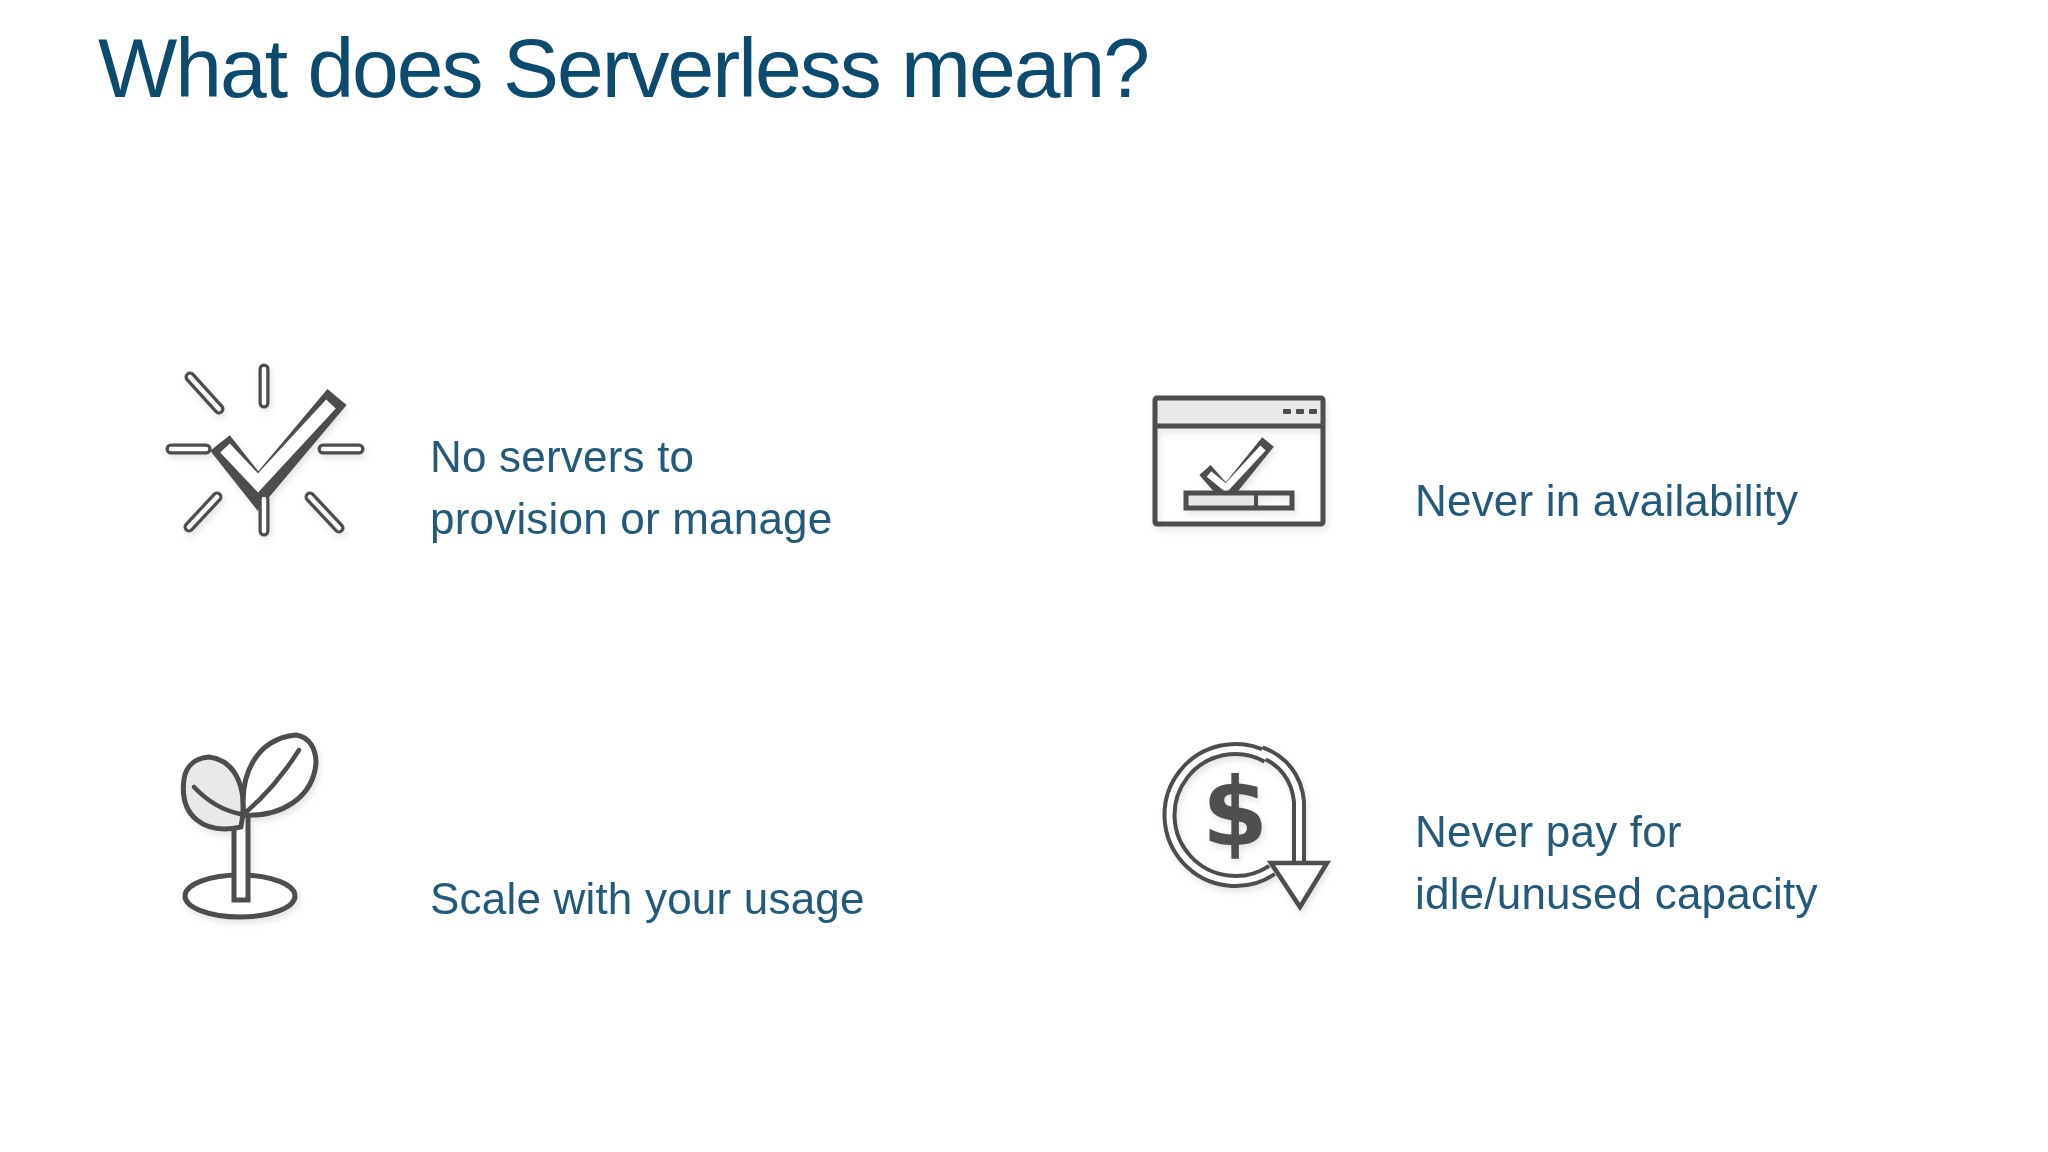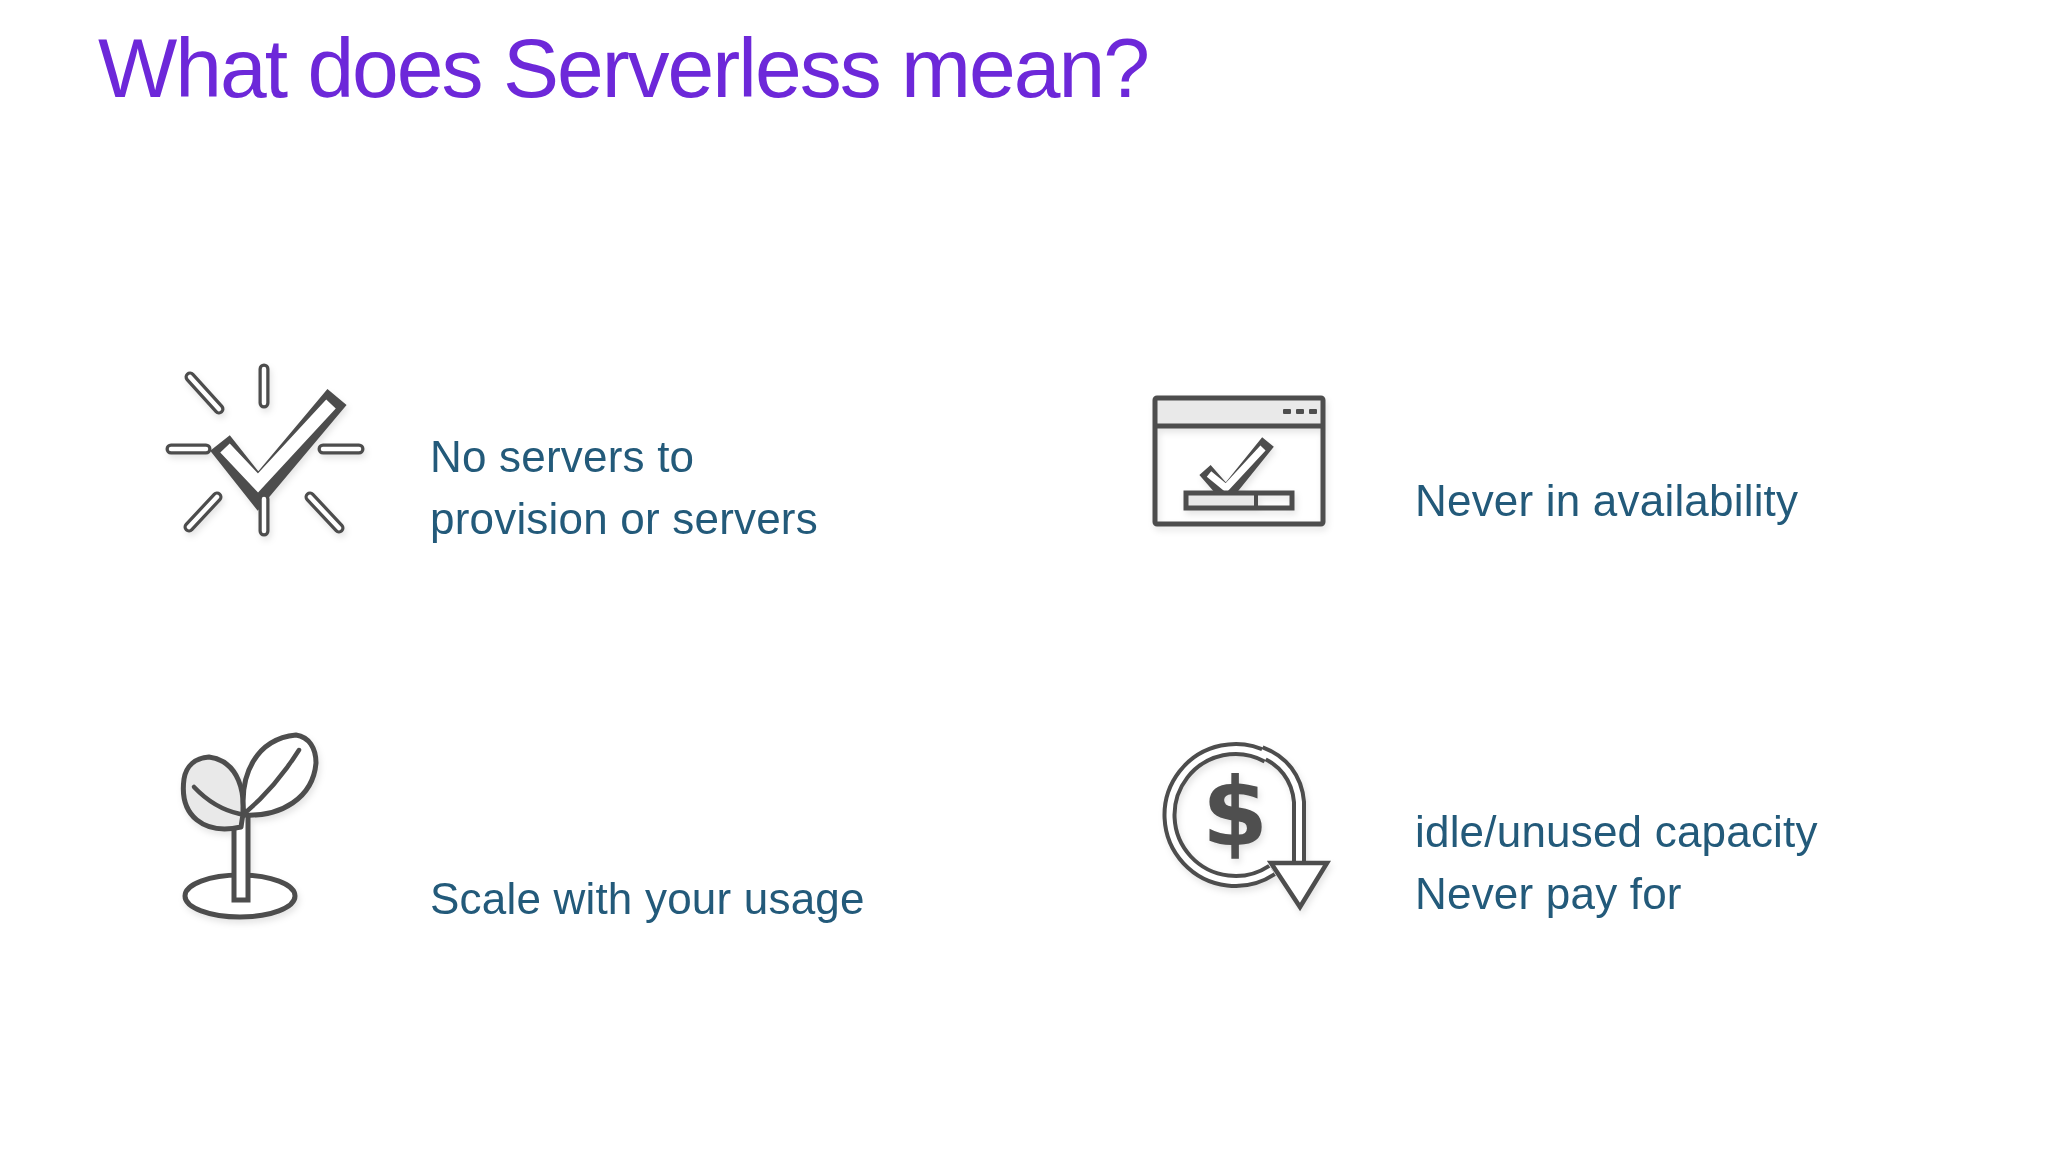--- a/index.html
+++ b/index.html
@@ -11,21 +11,21 @@
     overflow:hidden;
   }
   .slide{position:absolute;inset:0;}
   .title{
     position:absolute;
     left:98px;top:20px;
     margin:0;
     font-size:84px;
     font-weight:400;
     letter-spacing:-2px;
-    color:#6d28d9;
+    color:#0c4a6e;
     white-space:nowrap;
   }
   .feature{
     position:absolute;
     display:flex;
     align-items:flex-end;
   }
   .icon-cell{
     display:flex;
     align-items:center;
@@ -80,21 +80,21 @@
           <path d="M163 99 L199 99"></path>
           <path d="M29 177 L57 147"></path>
           <path d="M104 149 L104 181"></path>
           <path d="M150 147 L179 178"></path>
         </g>
         <path d="M65 98 L98 133 L171 54" fill="none" stroke="#ffffff" stroke-width="13" stroke-miterlimit="10"></path>
       </svg>
     </div>
     <div class="caption">
       <span>No servers to</span>
-      <span>provision or servers</span>
+      <span>provision or manage</span>
     </div>
   </div>
 
   <div class="feature f2">
     <div class="icon-cell">
       <svg width="178" height="142" viewBox="0 0 178 142">
         <rect x="7" y="10" width="164" height="24" fill="#e9e9e9"></rect>
         <rect x="5" y="8" width="168" height="126" rx="2" fill="none" stroke="#4d4d4d" stroke-width="5"></rect>
         <line x1="5" y1="36" x2="173" y2="36" stroke="#4d4d4d" stroke-width="5"></line>
         <rect x="133" y="19" width="8" height="5" rx="1" fill="#4d4d4d"></rect>
@@ -133,18 +133,18 @@
       <svg width="190" height="200" viewBox="0 0 190 200">
         <path d="M112 32 A66 66 0 1 0 117 145" fill="none" stroke="#4d4d4d" stroke-width="14"></path>
         <path d="M106 27 C128 35 142 53 144 77 L144 138" fill="none" stroke="#4d4d4d" stroke-width="14"></path>
         <path d="M112 32 A66 66 0 1 0 117 145" fill="none" stroke="#ffffff" stroke-width="6"></path>
         <path d="M106 27 C128 35 142 53 144 77 L144 138" fill="none" stroke="#ffffff" stroke-width="6"></path>
         <path d="M116 138 L172 138 L145 182 Z" fill="#ffffff" stroke="#4d4d4d" stroke-width="4.5" stroke-linejoin="miter"></path>
         <text x="80" y="120" text-anchor="middle" style="font-family:&quot;DejaVu Sans&quot;, sans-serif; font-size:95px; font-weight:bold; fill:#4f4f4f;">$</text>
       </svg>
     </div>
     <div class="caption">
+      <span>Never pay for</span>
       <span>idle/unused capacity</span>
-      <span>Never pay for</span>
     </div>
   </div>
 
 </div>
 
 </body></html>

